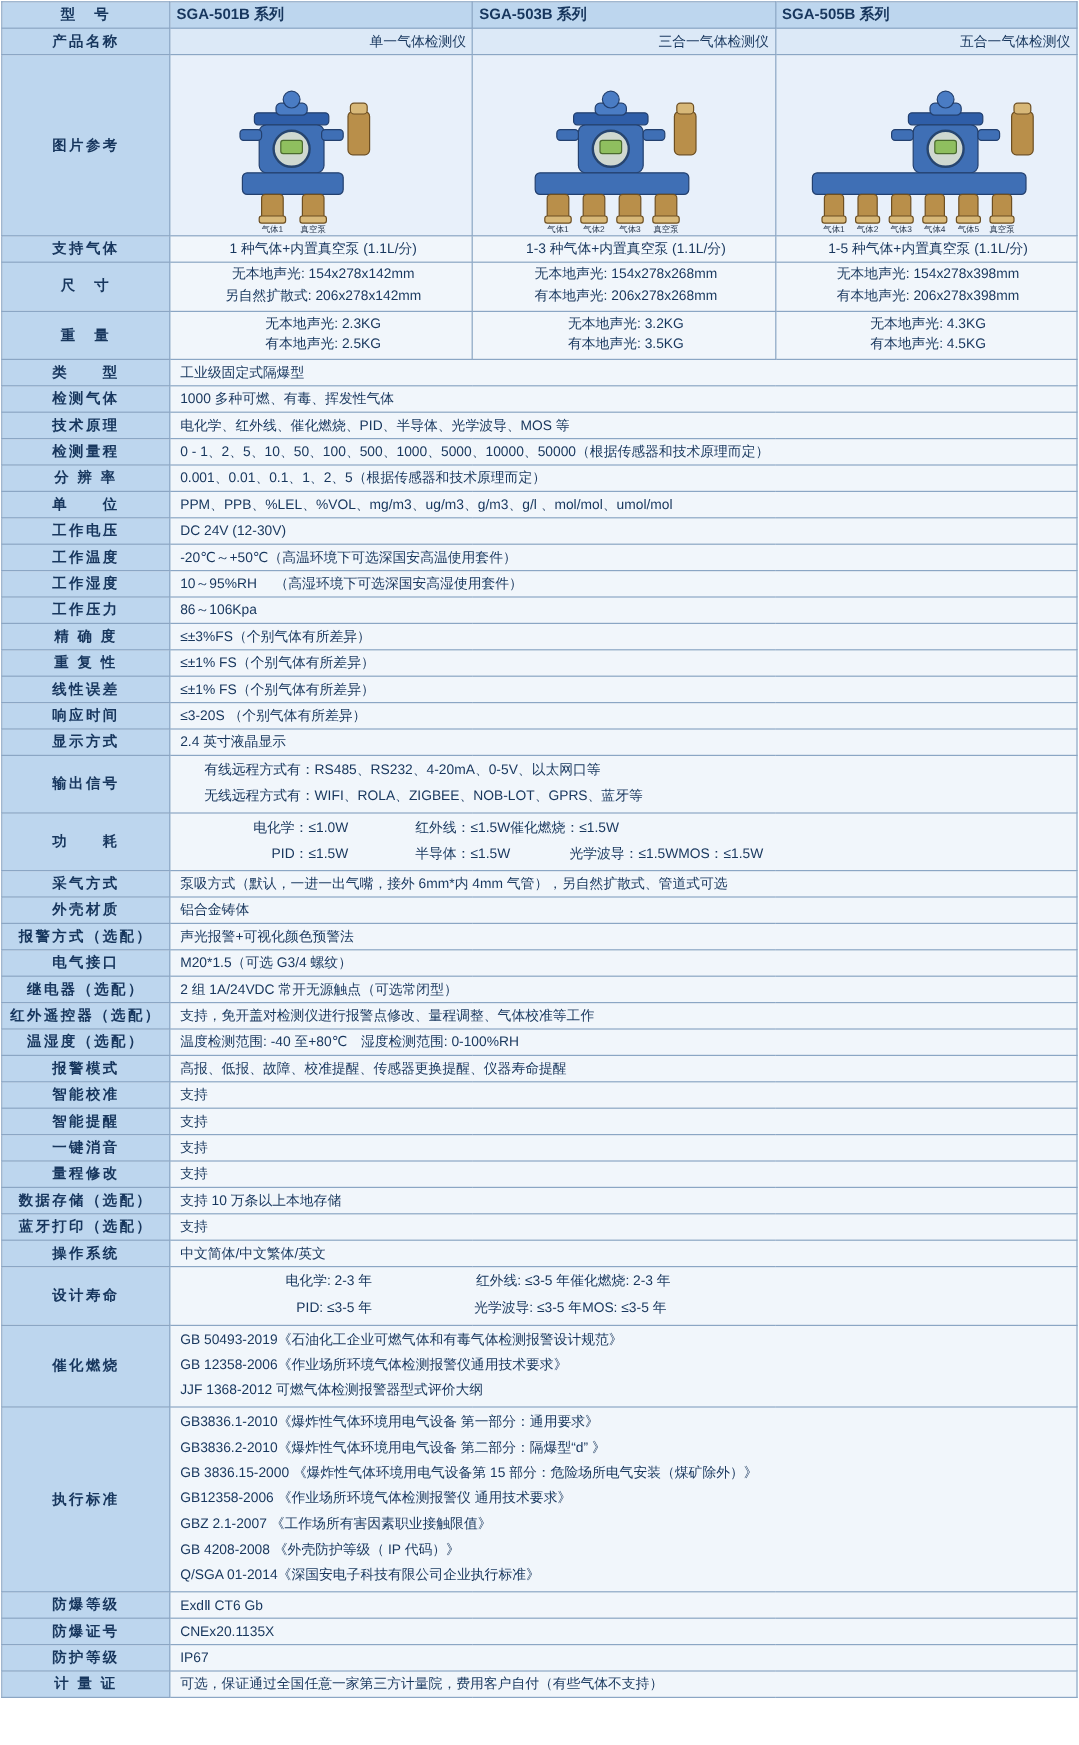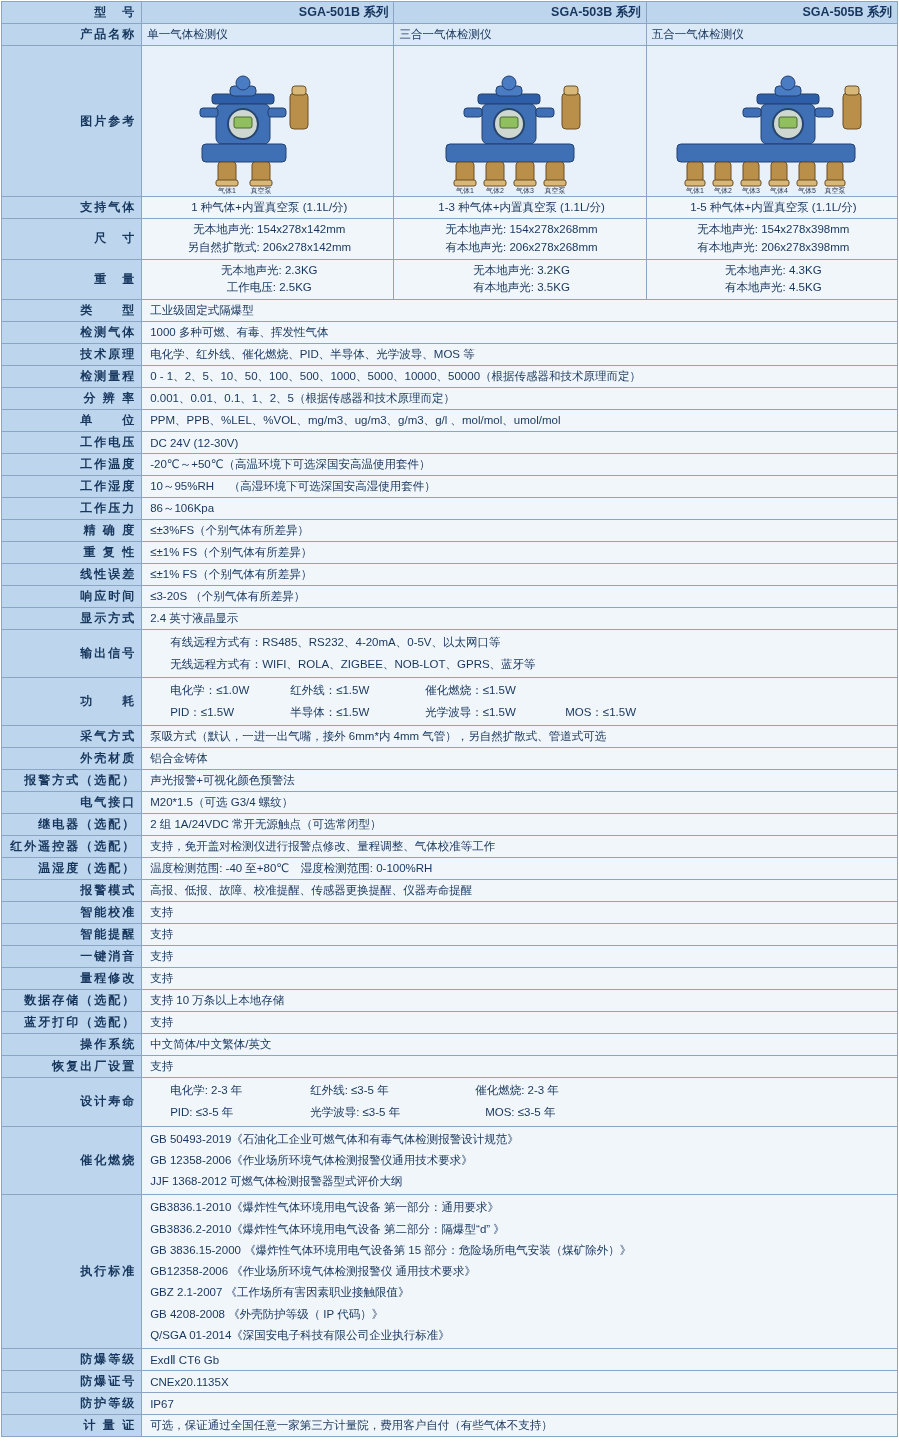--- a/index.html
+++ b/index.html
@@ -1,30 +1,30 @@
 <!DOCTYPE html>
 <html><head>
 <meta charset="utf-8">
 <style>
   html,body{margin:0;padding:0;background:#fff;}
   body{font-family:"Liberation Sans","DejaVu Sans",sans-serif;}
   #sheet{width:899px;min-height:1454px;position:relative;}
   table{border-collapse:collapse;width:897px;margin:1px;table-layout:fixed;}
   td{border:1px solid #8ba6c4;font-size:11.5px;color:#17365d;vertical-align:middle;padding:2px 5px;}
-  .lab{background:#bdd6ee;text-align:right;font-weight:bold;letter-spacing:2px;width:110px;font-size:12px;}
+  .lab{background:#bdd6ee;text-align:center;font-weight:bold;letter-spacing:2px;width:110px;font-size:12px;}
   .val{background:#f1f6fb;padding-left:8px;}
   .ctr{text-align:center;margin-top:32px;}
-  .hdr{background:#bdd6ee;text-align:right;font-weight:bold;font-size:12.5px;}
-  .sub{background:#dce9f7;text-align:left;font-size:11.5px;}
+  .hdr{background:#bdd6ee;text-align:left;font-weight:bold;font-size:12.5px;}
+  .sub{background:#dce9f7;text-align:right;font-size:11.5px;}
   .two-line div{line-height:1.55;}
   .imgcell{background:#e8f0fa;height:150px;text-align:center;vertical-align:middle;padding:0;}
   .multiline div{line-height:1.7;padding:1px 0;margin-left:20px;}
   .std div{line-height:1.85;}
   .nowrapflex{display:flex;}
-  .nowrapflex span{white-space:nowrap;}
+  .nowrapflex span{white-space:nowrap;text-align:right;}
   svg{display:block;}
   .capline{font-size:7px;fill:#27374d;font-family:"Liberation Sans",sans-serif;}
 </style>
 </head>
 <body>
 
 <div id="sheet">
 <table>
   <colgroup>
     <col style="width:140px">
@@ -160,21 +160,21 @@
       </td>
       <td class="val ctr two-line">
         <div>无本地声光: 154x278x398mm</div>
         <div>有本地声光: 206x278x398mm</div>
       </td>
     </tr>
     <tr>
       <td class="lab">重　量</td>
       <td class="val ctr two-line">
         <div>无本地声光: 2.3KG</div>
-        <div>工作电压: 2.5KG</div>
+        <div>有本地声光: 2.5KG</div>
       </td>
       <td class="val ctr two-line">
         <div>无本地声光: 3.2KG</div>
         <div>有本地声光: 3.5KG</div>
       </td>
       <td class="val ctr two-line">
         <div>无本地声光: 4.3KG</div>
         <div>有本地声光: 4.5KG</div>
       </td>
     </tr>
@@ -318,24 +318,20 @@
           <td class="val" colspan="3">支持 10 万条以上本地存储</td>
         </tr>
     <tr>
           <td class="lab">蓝牙打印（选配）</td>
           <td class="val" colspan="3">支持</td>
         </tr>
     <tr>
           <td class="lab">操作系统</td>
           <td class="val" colspan="3">中文简体/中文繁体/英文</td>
         </tr>
-    <tr>
-          <td class="lab">恢复出厂设置</td>
-          <td class="val" colspan="3">支持</td>
-        </tr>
 
     <tr>
       <td class="lab">设计寿命</td>
       <td class="val multiline" colspan="3">
         <div class="nowrapflex">
           <span style="width:140px"><span>电化学: </span><span>2-3 年</span></span>
           <span style="width:165px"><span>红外线: </span><span>≤3-5 年</span></span>
           <span><span>催化燃烧: </span><span>2-3 年</span></span>
         </div>
         <div class="nowrapflex">

